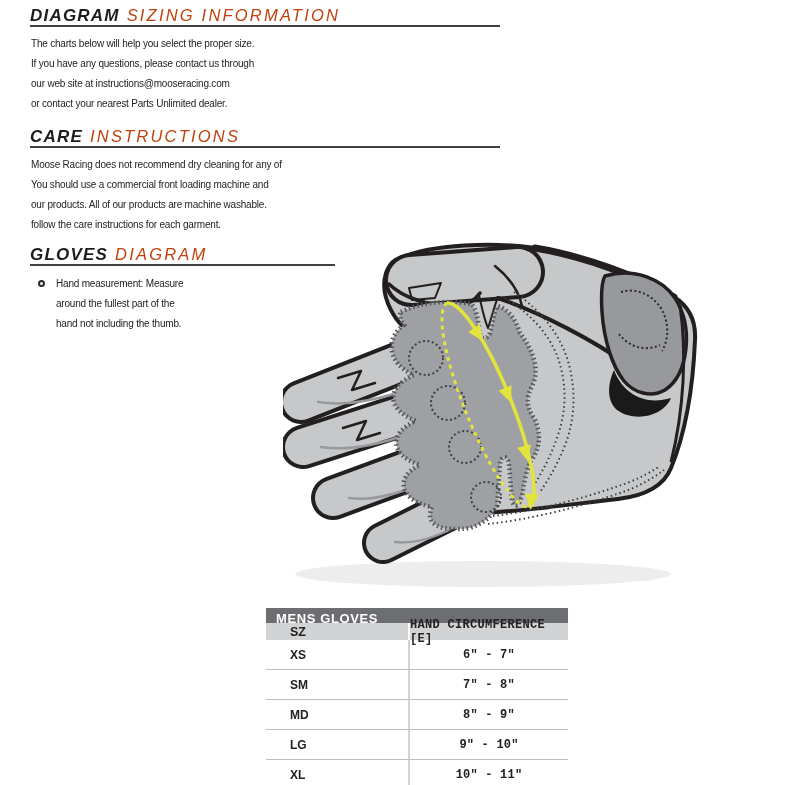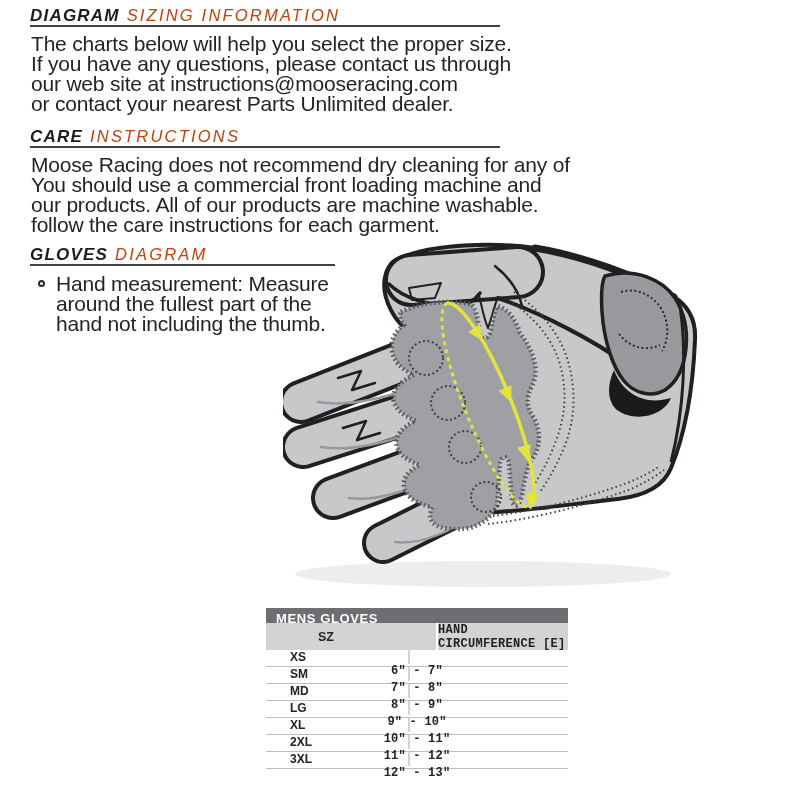--- a/index.html
+++ b/index.html
@@ -24,32 +24,32 @@
   }
   .page{position:absolute;inset:0;background:#fff;}
 
   
   .sec-head{position:absolute;white-space:nowrap;font-style:italic;color:var(--heading);}
   .h-lead{font-weight:bold;font-size:17px;letter-spacing:1.2px;}
   .h-rest{font-weight:400;font-size:16.5px;letter-spacing:2.2px;margin-left:7px;color:#c2410c;}
   .h-rule{position:absolute;height:2px;background:var(--rule);}
 
   
-  .copy{position:absolute;font-size:21px;letter-spacing:-0.2px;color:#262324;}
+  .copy{position:absolute;font-size:10px;letter-spacing:-0.2px;color:#262324;}
   .copy .ln{line-height:20px;white-space:nowrap;}
 
   
   .bullet-dot{position:absolute;width:7px;height:7px;border:2px solid #2a2a2c;border-radius:50%;}
 
   
   .sz-table{position:absolute;left:266px;top:608px;width:302px;font-weight:bold;}
   .t-band{height:15px;background:var(--band);color:#ffffff;font-size:13px;
           letter-spacing:0.6px;line-height:21px;padding-left:10px;}
-  .t-hrow{display:flex;height:27px;background:var(--thead);padding-left:28px;}
-  .t-row{display:flex;height:17px;border-bottom:1px solid var(--rowline);flex-direction:column;}
+  .t-hrow{display:flex;height:17px;background:var(--thead);}
+  .t-row{display:flex;height:30px;border-bottom:1px solid var(--rowline);}
   .t-cl{width:144px;padding-left:24px;border-right:2px solid var(--thead);
         font-size:12px;display:flex;align-items:center;}
   .t-hrow .t-cl{font-size:12.5px;border-right:2px solid #ffffff;}
   .t-cr{flex:1;font-size:12px;display:flex;align-items:center;justify-content:center;letter-spacing:0.2px;font-family:Liberation Mono, monospace;}
   .t-hrow .t-cr{font-size:12px;letter-spacing:0.3px;}
 
   
   .glove-box{position:absolute;left:283px;top:240px;width:420px;height:365px;}
 </style>
 </head>

